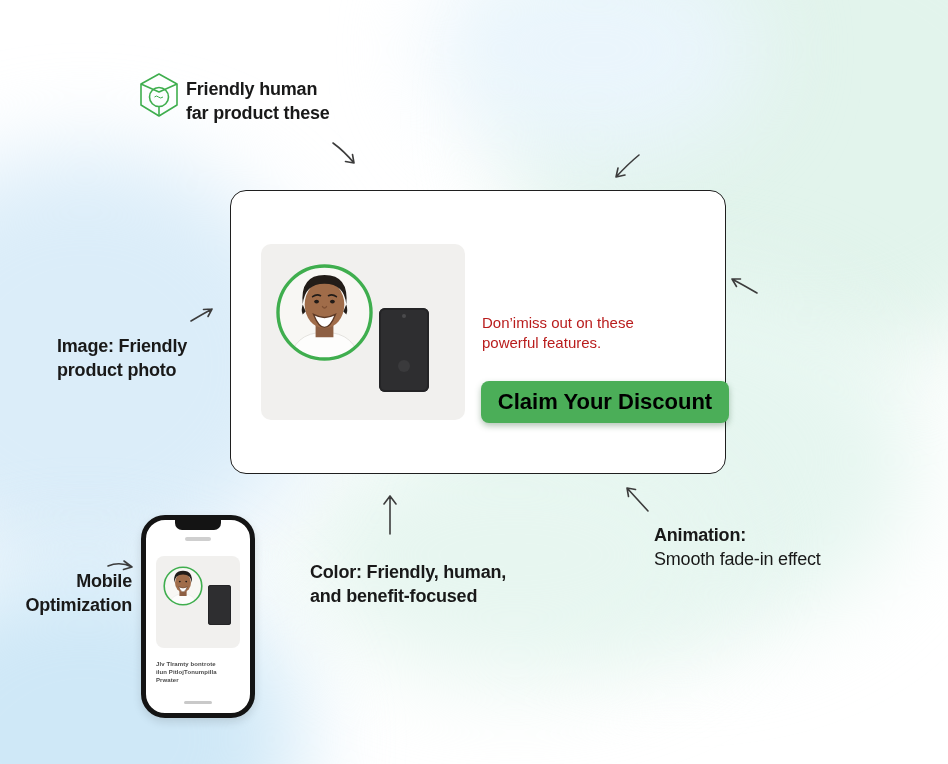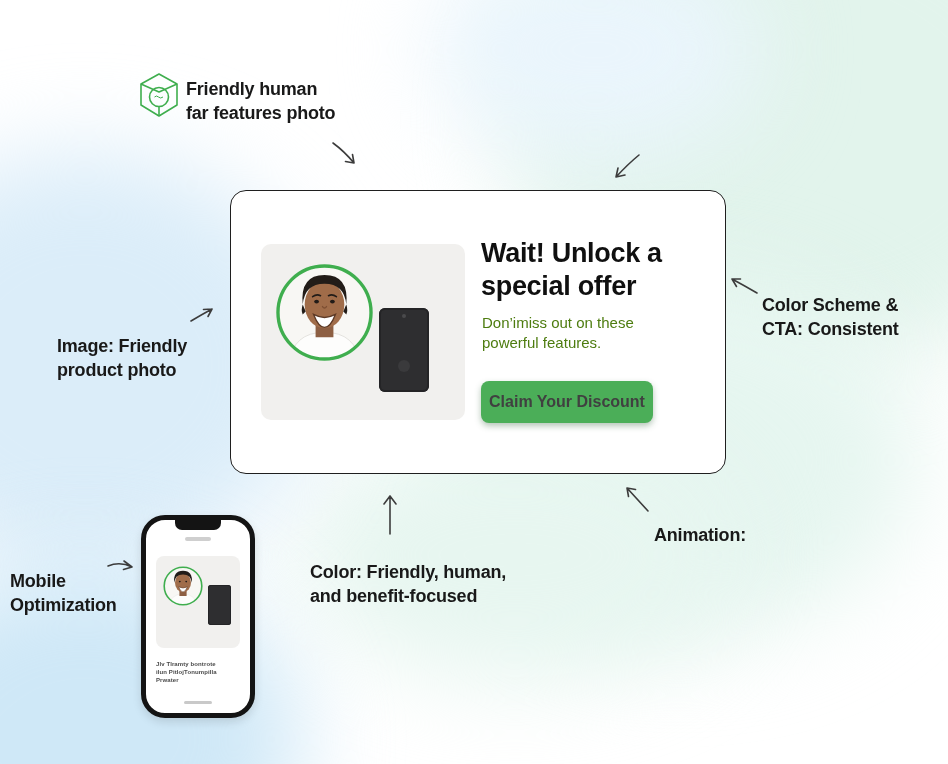--- a/index.html
+++ b/index.html
@@ -30,24 +30,24 @@
   .avatar{position:absolute;}
   .avatar svg{display:block;}
   .product-phone{position:absolute;left:118px;top:64px;width:50px;height:84px;background:#2e2e30;
                  border-radius:6px;box-shadow:inset 0 0 0 2px #242426;}
   .product-phone .cam{position:absolute;left:50%;top:6px;width:4px;height:4px;margin-left:-2px;
                       border-radius:50%;background:#4a4a4c;}
   .product-phone .fp{position:absolute;left:50%;top:52px;width:12px;height:12px;margin-left:-6px;
                      border-radius:50%;background:#3a3a3c;}
   .modal-title{position:absolute;left:250px;top:46px;font-size:27px;font-weight:700;
                line-height:33px;letter-spacing:-0.3px;color:#101010;}
-  .modal-body{position:absolute;left:251px;top:122px;font-size:15px;line-height:20px;color:#4d7c0f;}
-  .cta{position:absolute;left:250px;top:190px;width:172px;height:42px;background:#4bae58;
-       border:none;border-radius:8px;color:#404040;font-family:"Liberation Sans",sans-serif;
-       font-size:16px;font-weight:700;cursor:pointer;
+  .modal-body{position:absolute;left:251px;top:122px;font-size:15px;line-height:20px;color:#b91c1c;}
+  .cta{position:absolute;left:250px;top:190px;width:248px;height:42px;background:#4bae58;
+       border:none;border-radius:8px;color:#000000;font-family:"Liberation Sans",sans-serif;
+       font-size:22px;font-weight:700;cursor:pointer;
        box-shadow:0 3px 6px rgba(40,90,50,.35);}
   
   .phone{position:absolute;left:141px;top:515px;width:114px;height:203px;background:#ffffff;
          border:5px solid #141414;border-radius:24px;z-index:2;box-sizing:border-box;
          box-shadow:0 4px 10px rgba(0,0,0,.12);}
   .notch{position:absolute;left:50%;top:-1px;width:46px;height:11px;margin-left:-23px;
          background:#141414;border-radius:0 0 7px 7px;}
   .speaker{position:absolute;left:50%;top:17px;width:26px;height:4px;margin-left:-13px;
            background:#cfcfcf;border-radius:2px;}
   .mini-card{position:absolute;left:10px;top:36px;width:84px;height:92px;background:#f1f0ee;
@@ -80,21 +80,21 @@
           <path d="M22 3 L40 13 V34 L22 45 L4 34 V13 Z"></path>
           <path d="M4 13 L22 21 L40 13"></path>
           <path d="M22 35 V45"></path>
           <circle cx="22" cy="26" r="9.5"></circle>
           <path d="M17.5 26 q2 -2 4 0 q2 2 4.5 0" stroke-width="1"></path>
         </g>
       </svg>
     </span>
     <div class="callout" style="left:186px;top:78px;">
       <div>Friendly human</div>
-      <div>far features photo</div>
+      <div>far product these</div>
     </div>
     <span class="arr" style="left:331px;top:141px;">
       <svg width="26" height="26">
           <path d="M2 2 Q13 10 23 22 M23 22 l-8.5 -1.5 M23 22 l-1.5 -8.5"></path>
         </svg>
     </span>
 
     <span class="arr" style="left:613px;top:153px;">
       <svg width="28" height="28">
           <path d="M26 2 Q15 11 3 24 M3 24 l2 -9 M3 24 l9 -2"></path>
@@ -104,24 +104,20 @@
     <div class="callout" style="left:57px;top:335px;">
       <div>Image: Friendly</div>
       <div>product photo</div>
     </div>
     <span class="arr" style="left:189px;top:306px;">
       <svg width="26" height="18">
           <path d="M2 15 Q12 9 23 3 M23 3 l-8.5 0.5 M23 3 l-4 7.5"></path>
         </svg>
     </span>
 
-    <div class="callout" style="left:762px;top:294px;">
-      <div>Color Scheme &amp;</div>
-      <div>CTA: Consistent</div>
-    </div>
     <span class="arr" style="left:729px;top:276px;">
       <svg width="30" height="20">
           <path d="M28 17 Q16 10 3 3 M3 3 l8.5 0 M3 3 l4.5 7.5"></path>
         </svg>
     </span>
 
     <span class="arr" style="left:382px;top:492px;">
       <svg width="16" height="44">
           <path d="M8 42 V4 M8 4 l-6 8 M8 4 l6 8"></path>
         </svg>
@@ -131,23 +127,24 @@
       <div>and benefit-focused</div>
     </div>
 
     <span class="arr" style="left:624px;top:485px;">
       <svg width="26" height="28">
           <path d="M24 26 Q14 15 3 3 M3 3 l8.5 1.5 M3 3 l1.5 8.5"></path>
         </svg>
     </span>
     <div class="callout" style="left:654px;top:524px;">
       <div>Animation:</div>
-    </div>
-
-    <div class="callout" style="left:10px;top:570px;width:122px;text-align:left;">
+      <div class="reg">Smooth fade-in effect</div>
+    </div>
+
+    <div class="callout" style="left:10px;top:570px;width:122px;text-align:right;">
       <div>Mobile</div>
       <div>Optimization</div>
     </div>
     <span class="arr" style="left:106px;top:558px;">
       <svg width="30" height="16">
           <path d="M2 8 Q14 3 26 9 M26 9 l-8 -6 M26 9 l-8.5 2.5"></path>
         </svg>
     </span>
 
     <div class="modal">
@@ -174,24 +171,20 @@
               <path d="M39 52 Q50 58 61 52 Q56 65 50 65 Q44 65 39 52 Z" fill="#ffffff" stroke="#5d3a26" stroke-width="1.4"></path>
             </g>
             <circle cx="50" cy="50" r="47" fill="none" stroke="#3fae4e" stroke-width="3.4"></circle>
           </svg>
         </span>
         <div class="product-phone">
           <span class="cam"></span>
           <span class="fp"></span>
         </div>
       </div>
-      <div class="modal-title">
-        <div>Wait! Unlock a</div>
-        <div>special offer</div>
-      </div>
       <div class="modal-body">
         <div>Don’imiss out on these</div>
         <div>powerful features.</div>
       </div>
       <button class="cta">Claim Your Discount</button>
     </div>
 
     <div class="phone">
       <div class="notch"></div>
       <div class="speaker"></div>

